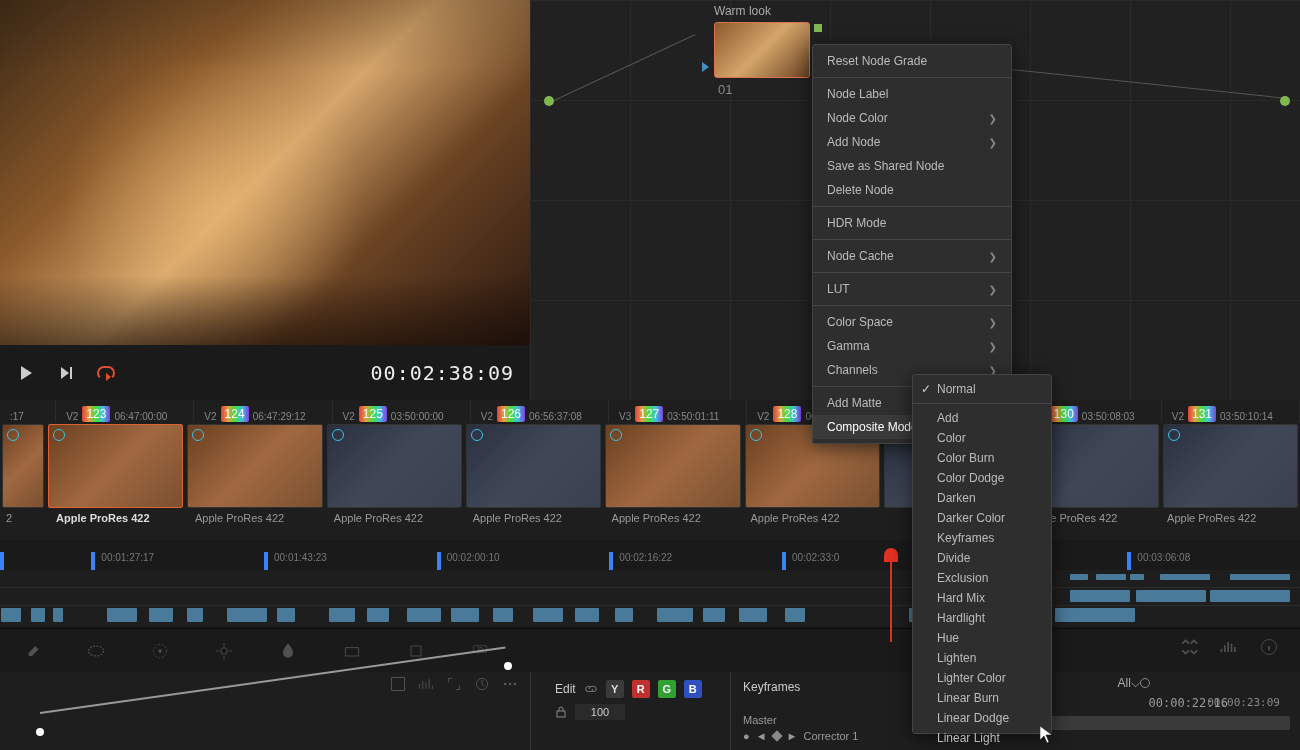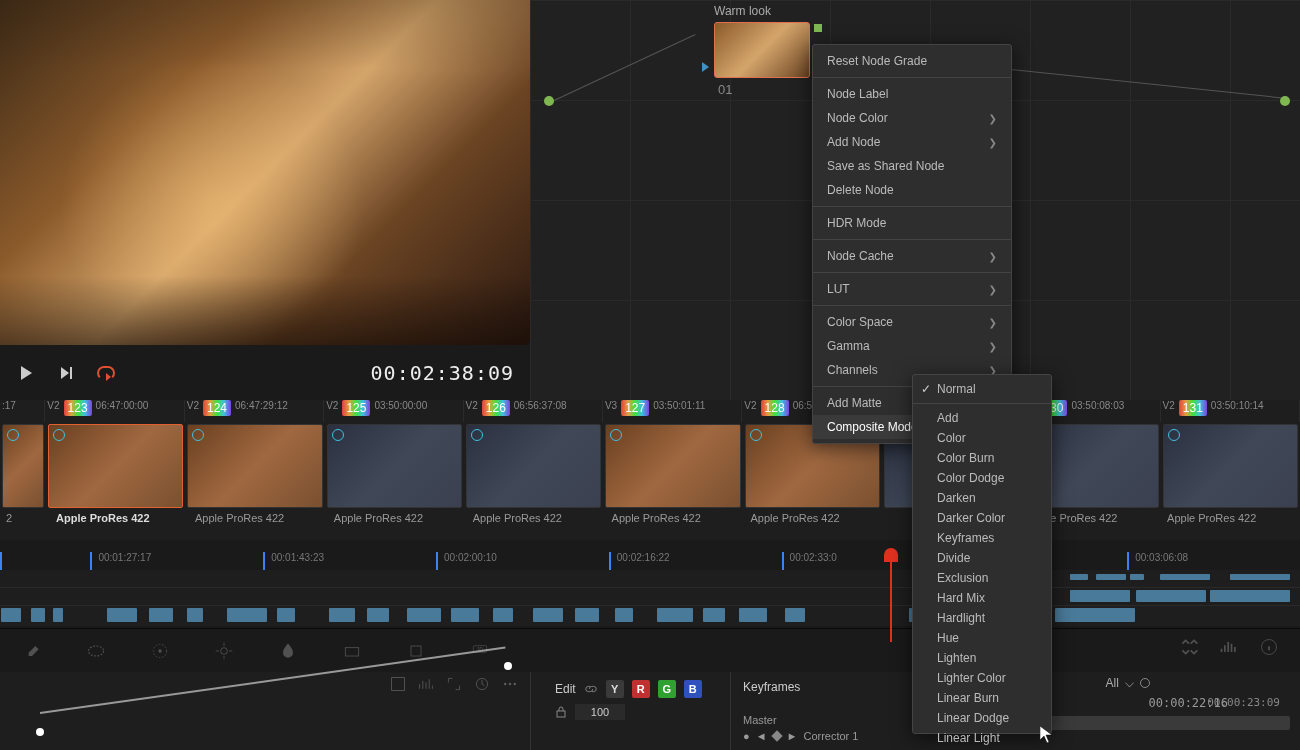--- a/index.html
+++ b/index.html
@@ -27,34 +27,34 @@
 .play-icon { width: 0; height: 0; border-top: 7px solid transparent; border-bottom: 7px solid transparent; border-left: 11px solid #ccc; }
 .next-icon { display: flex; align-items: center; }
 .next-icon::before { content: ''; width: 0; height: 0; border-top: 6px solid transparent; border-bottom: 6px solid transparent; border-left: 8px solid #ccc; }
 .next-icon::after { content: ''; width: 2px; height: 12px; background: #ccc; margin-left: 1px; }
 .loop-icon { width: 18px; height: 14px; border: 2px solid #e05030; border-radius: 8px; border-bottom-color: transparent; position: relative; }
 .loop-icon::after { content: ''; position: absolute; bottom: -3px; right: 2px; width: 0; height: 0; border-top: 4px solid transparent; border-bottom: 4px solid transparent; border-left: 5px solid #e05030; }
 .timecode-main { margin-left: auto; font-family: monospace; font-size: 20px; color: #eee; letter-spacing: 1px; }
 
 .clip-strip { position: absolute; left: 0; top: 400px; right: 0; height: 140px; background: #1e1e1e; }
 .clip-header { height: 22px; display: flex; }
-.clip-hdr-item { flex: 1; display: flex; align-items: flex-start; padding: 0 2px; font-size: 10px; color: #888; border-right: 1px solid #2a2a2a; gap: 4px; }
+.clip-hdr-item { flex: 1; display: flex; align-items: flex-end; padding: 0 10px; font-size: 10px; color: #888; border-right: 1px solid #2a2a2a; gap: 4px; }
 .clip-num { background: #2a2a2a; padding: 1px 4px; border-radius: 2px; font-size: 12px; color: #ddd; position: relative; }
 .clip-num.rainbow { background: linear-gradient(90deg, #e04040, #e0a040, #40e040, #40c0e0, #8040e0); color: #fff; }
 .clip-thumbs { height: 88px; display: flex; }
 .clip-thumb { flex: 1; margin: 2px; background: linear-gradient(135deg, #2a3040, #404858, #3a4050); border: 1px solid #333; border-radius: 2px; position: relative; }
 .clip-thumb.selected { border: 1px solid #e06030; }
 .clip-thumb.warm { background: linear-gradient(135deg, #6b4020, #a06840, #7a5030); }
 .clip-thumb::before { content: ''; position: absolute; top: 4px; left: 4px; width: 10px; height: 10px; border: 1px solid #40c0e0; border-radius: 50%; }
 .clip-labels { height: 30px; display: flex; }
 .clip-label { flex: 1; padding: 2px 6px; font-size: 11px; color: #999; }
 .clip-label.sel { color: #ddd; font-weight: bold; }
 
 .timeline-ruler { position: absolute; left: 0; top: 552px; right: 0; height: 18px; background: #1a1a1a; display: flex; font-size: 10px; color: #777; }
-.ruler-tick { flex: 1; padding-left: 6px; border-left: 2px solid #3b82f6; }
+.ruler-tick { flex: 1; padding-left: 6px; border-left: 4px solid #3b82f6; }
 .playhead { position: absolute; left: 884px; top: 548px; width: 14px; height: 14px; background: #e03020; border-radius: 7px 7px 0 0; z-index: 5; }
 .playhead::after { content: ''; position: absolute; left: 6px; top: 14px; width: 2px; height: 80px; background: #e03020; }
 
 .timeline-tracks { position: absolute; left: 0; top: 570px; right: 0; height: 56px; background: #1e1e1e; }
 .track-row { height: 18px; border-bottom: 1px solid #2a2a2a; position: relative; }
 .track-clip { position: absolute; top: 2px; height: 12px; background: #4a7a9a; border-radius: 1px; }
 .track-clip.sm { height: 6px; top: 4px; }
 .track-row2 { display: flex; height: 18px; }
 .tseg { height: 14px; margin: 2px 1px; background: #4a7a9a; border-radius: 1px; }
 .tseg.g { background: none; }
@@ -90,21 +90,21 @@
 .context-menu { position: absolute; left: 812px; top: 44px; width: 200px; background: #2e2e2e; border: 1px solid #444; border-radius: 3px; padding: 4px 0; z-index: 100; box-shadow: 0 4px 20px rgba(0,0,0,0.6); }
 .menu-item { padding: 5px 14px; font-size: 12px; color: #bbb; cursor: pointer; display: flex; justify-content: space-between; align-items: center; }
 .menu-item.hl { background: #3a3a3a; color: #fff; }
 .menu-sep { height: 1px; background: #444; margin: 4px 0; }
 .menu-arrow { color: #888; font-size: 10px; }
 
 .submenu { position: absolute; left: 912px; top: 374px; width: 140px; background: #2e2e2e; border: 1px solid #444; border-radius: 3px; padding: 4px 0; z-index: 101; box-shadow: 0 4px 20px rgba(0,0,0,0.6); max-height: 360px; }
 .submenu .menu-item { padding: 3px 14px 3px 24px; position: relative; }
 .submenu .menu-item.checked::before { content: '✓'; position: absolute; left: 8px; color: #ccc; }
 
-.all-dropdown { position: absolute; right: 150px; top: 4px; font-size: 12px; color: #aaa; display: flex; align-items: center; gap: 6px; }
+.all-dropdown { position: absolute; right: 150px; top: 4px; font-size: 12px; color: #aaa; display: flex; align-items: center; }
 .rec-dot { width: 10px; height: 10px; border: 1px solid #888; border-radius: 50%; }
 .kf-tc2 { position: absolute; right: 20px; top: 24px; font-family: monospace; font-size: 11px; color: #888; }
 .kf-bar { position: absolute; left: 260px; right: 10px; top: 44px; height: 14px; background: #3a3a3a; border-radius: 2px; }
 
 .right-icons { position: absolute; right: 20px; top: 636px; display: flex; gap: 18px; }
 .ri { width: 22px; height: 22px; opacity: 0.5; display: flex; align-items: center; justify-content: center; }
 .cursor-arrow { position: absolute; left: 1040px; top: 726px; width: 14px; height: 18px; z-index: 200; }
 </style>
 </head>
 <body>

